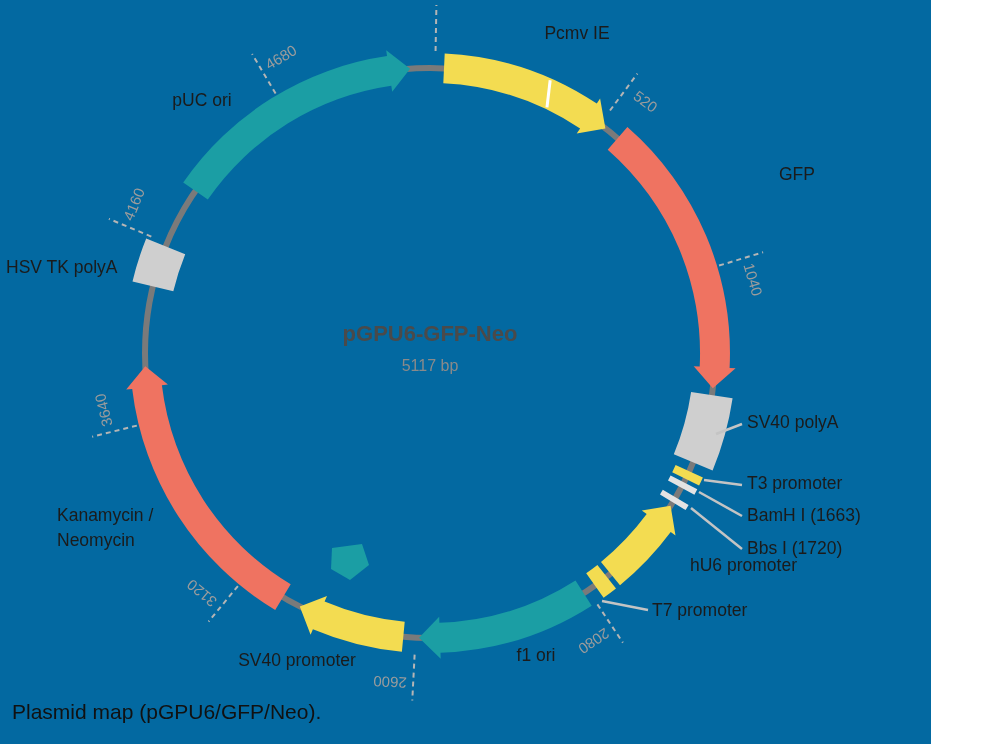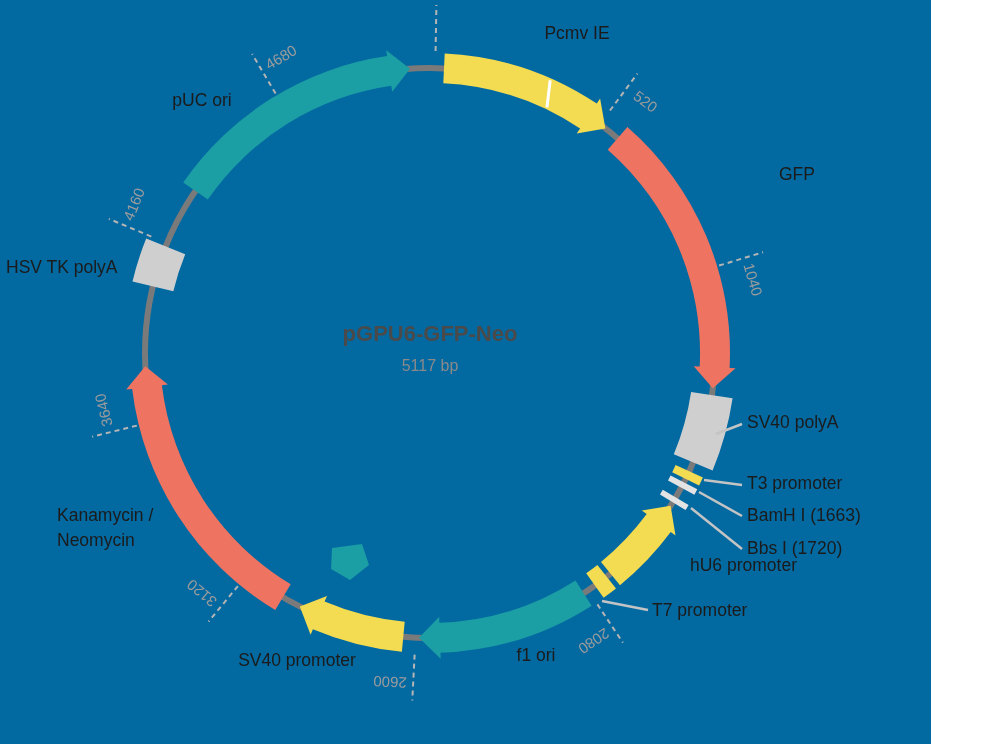--- a/index.html
+++ b/index.html
@@ -68,13 +68,14 @@
       <line x1="136.85939223419814" y1="425.6125614387505" x2="92.20883608444024" y2="436.6727529161761" stroke="#B5B5B5" stroke-width="2" stroke-dasharray="5 4"></line>
       <text x="108.78800038992387" y="408.66732710034165" class="tick-label" text-anchor="middle" transform="rotate(256.1 108.8 408.7)">3640</text>
       <line x1="151.33553445342392" y1="236.5950360094505" x2="108.88995360858121" y2="218.86447858042638" stroke="#B5B5B5" stroke-width="2" stroke-dasharray="5 4"></line>
       <text x="138.89399454980406" y="206.2577307289052" class="tick-label" text-anchor="middle" transform="rotate(292.7 138.9 206.3)">4160</text>
       <line x1="275.6140544713944" y1="93.444649788839" x2="252.09831442399093" y2="53.90972889574823" stroke="#B5B5B5" stroke-width="2" stroke-dasharray="5 4"></line>
       <text x="283.7047162293236" y="61.66910574664888" class="tick-label" text-anchor="middle" transform="rotate(329.3 283.7 61.7)">4680</text>
       <polygon points="332,548 362,544 369,565 350,580 331,569" fill="#1B9EA4"></polygon>
       <text class="map-title" x="430" y="341">pGPU6-GFP-Neo</text>
     <text class="map-subtitle" x="430" y="371">5117 bp</text>
   </svg>
+  <div class="caption">Plasmid map (pGPU6/GFP/Neo).</div>
 </div>
 
 </body></html>

